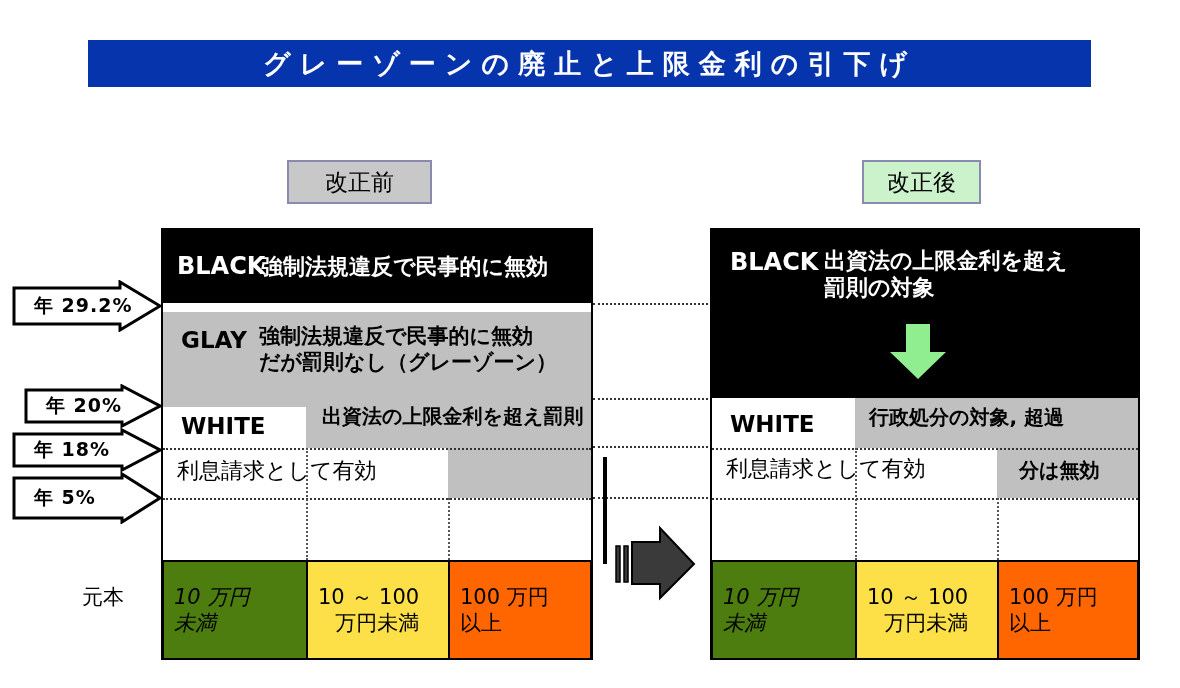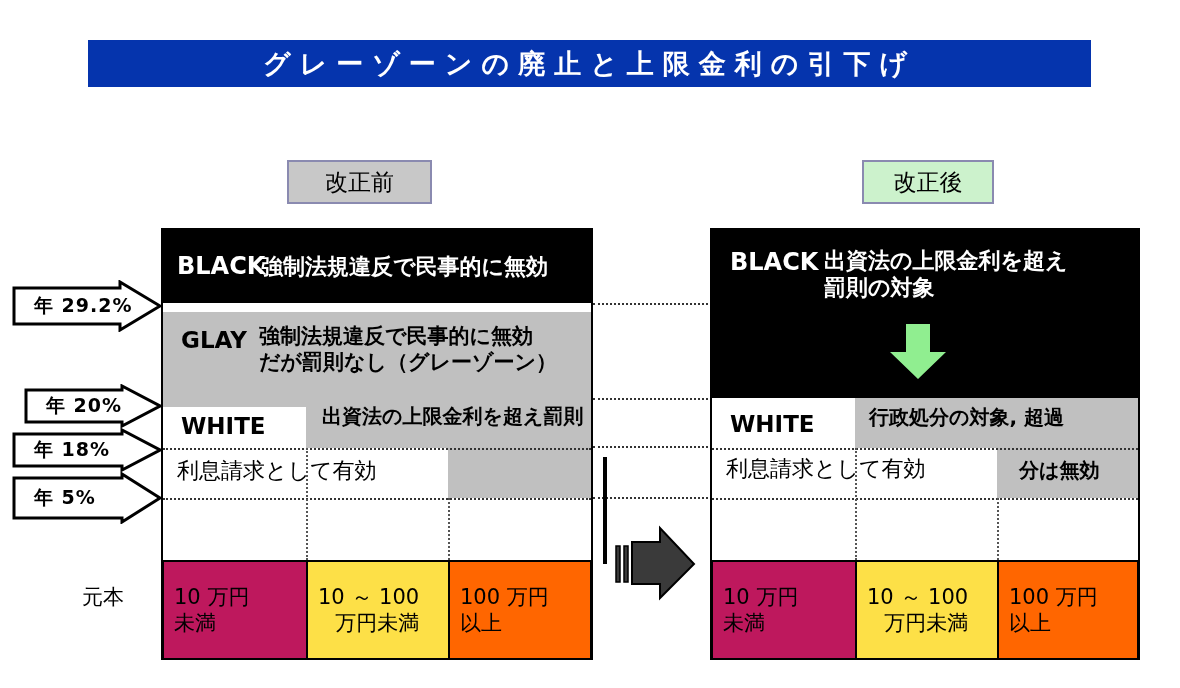--- a/index.html
+++ b/index.html
@@ -30,21 +30,21 @@
   
   .phase-chip{
     position:absolute;
     height:44px;
     display:flex;align-items:center;justify-content:center;
     font-size:23px;color:#000;
     border:2px solid #8a8ab0;
     box-sizing:border-box;
   }
   #chip-before{left:287px;top:160px;width:145px;background:#c8c8c8;}
-  #chip-after{left:862px;top:160px;width:132px;background:#ccf2cc;}
+  #chip-after{left:862px;top:160px;width:119px;background:#ccf2cc;}
 
   
   .panel{
     position:absolute;
     box-sizing:border-box;
     border:2px solid #000;
     background:#ffffff;
   }
   #panel-before{left:161px;top:228px;width:432px;height:432px;}
   #panel-after{left:710px;top:228px;width:430px;height:432px;}
@@ -70,21 +70,21 @@
   .principal-cell{
     position:absolute;
     box-sizing:border-box;
     border:2px solid #000;
     display:flex;align-items:center;
     padding-left:10px;
     font-size:21px;color:#000;
     line-height:1.25;
     white-space:pre-line;
   }
-  .c-yellow{background:#be185d;}
+  .c-yellow{background:#4d7c0f;font-style:italic;}
   .c-orange{background:#fde047;text-align:right;}
   .c-dorange{background:#ff6600;}
 
   
   .rate-arrow{position:absolute;}
   .rate-arrow svg{display:block;}
   .rate-arrow .rate-label{
     position:absolute;
     top:0;left:0;height:100%;
     display:flex;align-items:center;

